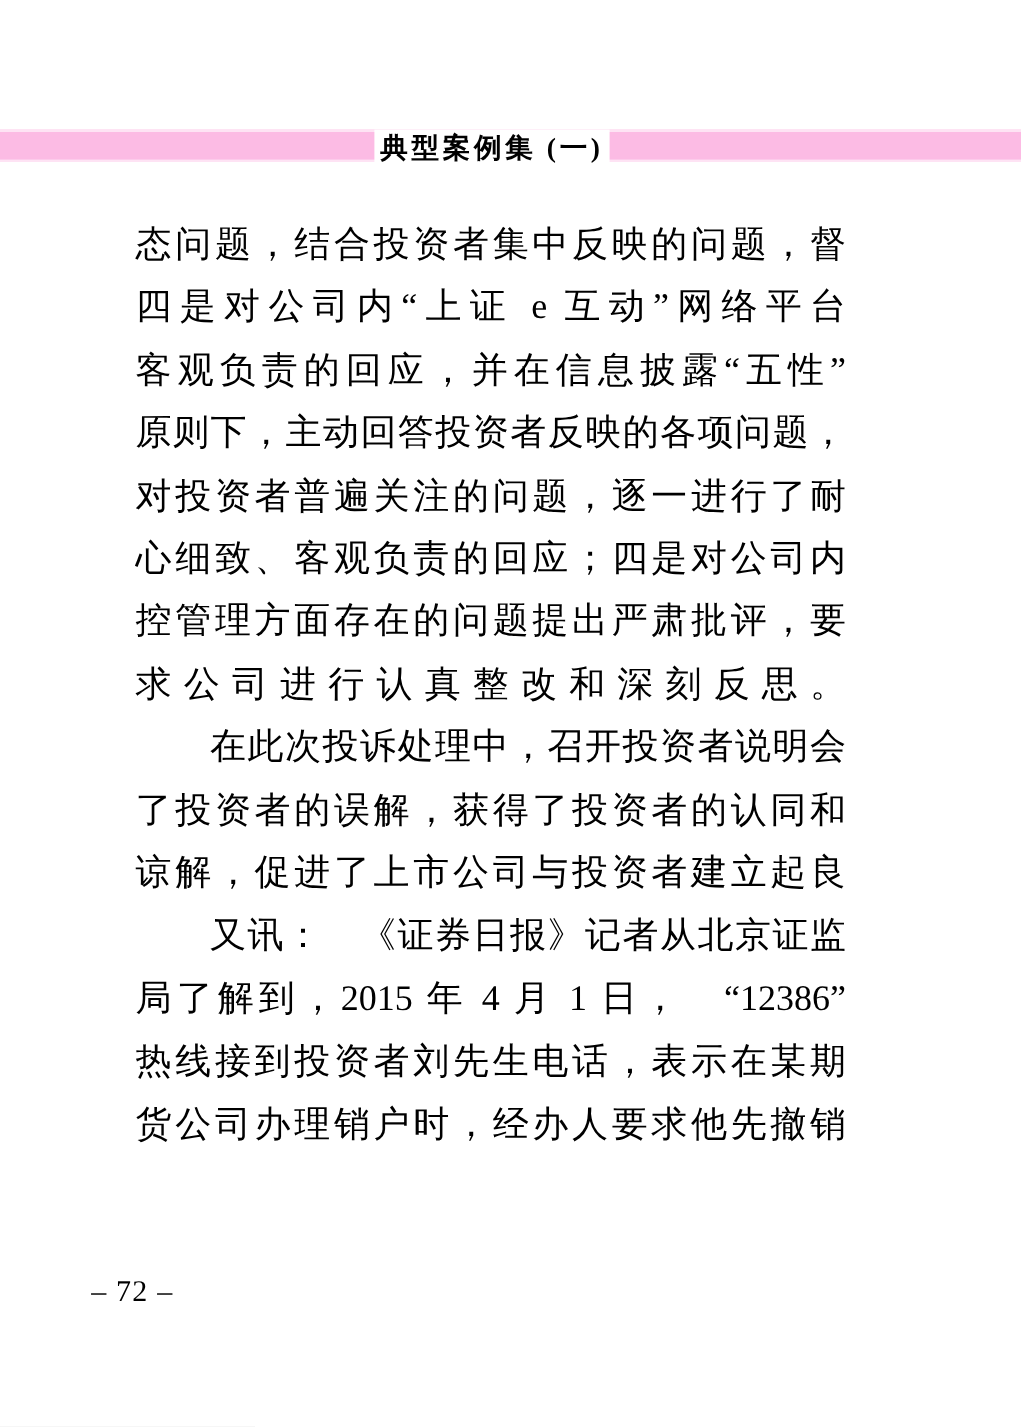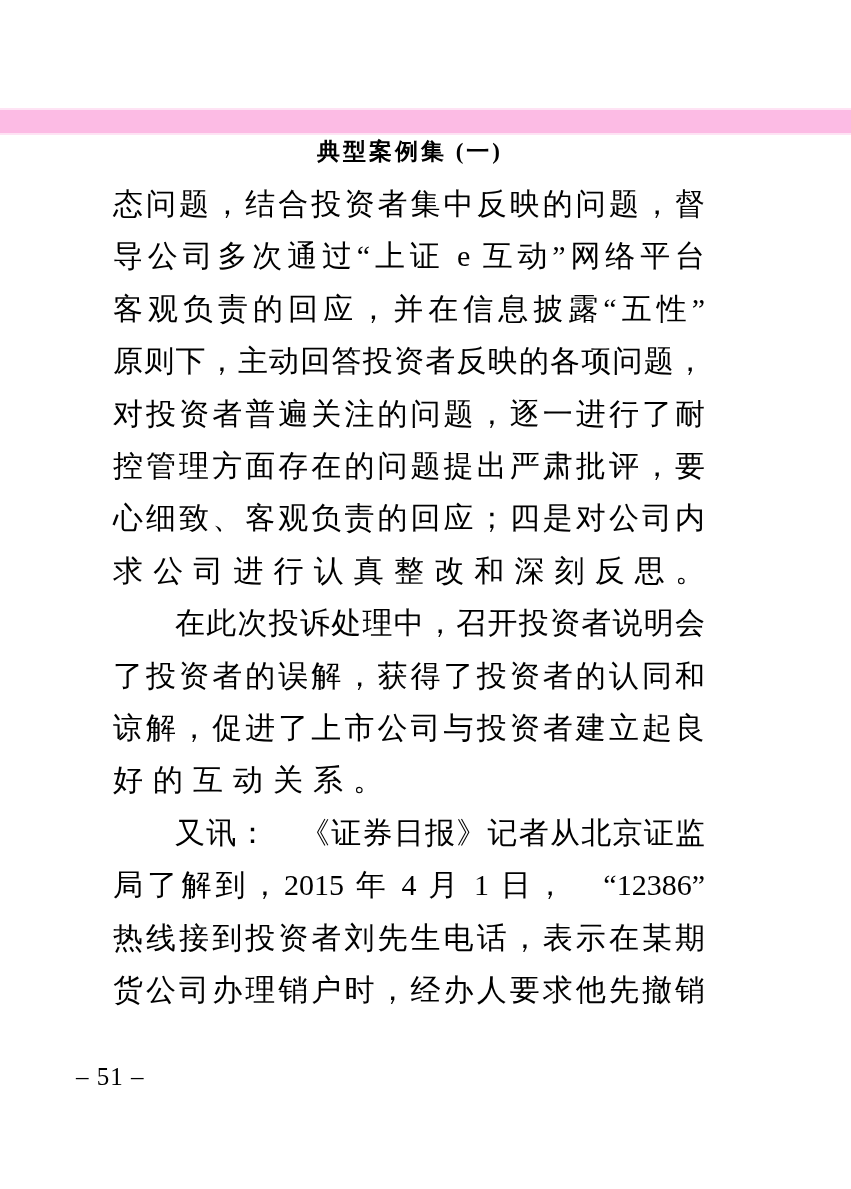--- a/index.html
+++ b/index.html
@@ -30,21 +30,20 @@
   .title-gap {
     position: absolute;
     left: 312px;
     top: -2px;
     width: 196px;
     height: 31px;
     background: #ffffff;
     display: flex;
     align-items: flex-start;
     justify-content: center;
-    margin-top: 28px;
   }
   .header-title {
     font-size: 23px;
     font-weight: bold;
     letter-spacing: 3px;
     white-space: nowrap;
     color: #000000;
   }
   
   .body-text {
@@ -83,32 +82,31 @@
 <div class="page">
 
   <div class="header-bar">
     <div class="title-gap">
       <span class="header-title">典型案例集 (一)</span>
     </div>
   </div>
 
   <div class="body-text">
     <div class="line">态问题，结合投资者集中反映的问题，督</div>
-    <div class="line">导公司多次通过“上证 e 互动”网络平台</div>
+    <div class="line">四是对公司内“上证 e 互动”网络平台</div>
     <div class="line">客观负责的回应，并在信息披露“五性”</div>
     <div class="line">原则下，主动回答投资者反映的各项问题，</div>
     <div class="line">对投资者普遍关注的问题，逐一进行了耐</div>
+    <div class="line">心细致、客观负责的回应；四是对公司内</div>
     <div class="line">控管理方面存在的问题提出严肃批评，要</div>
-    <div class="line">心细致、客观负责的回应；四是对公司内</div>
     <div class="line">求公司进行认真整改和深刻反思。</div>
     <div class="line indent">在此次投诉处理中，召开投资者说明会</div>
     <div class="line">了投资者的误解，获得了投资者的认同和</div>
     <div class="line">谅解，促进了上市公司与投资者建立起良</div>
-    <div class="line para-end">好的互动关系。</div>
     <div class="line indent">又讯：　《证券日报》记者从北京证监</div>
     <div class="line">局了解到，2015 年 4 月 1 日，　“12386”</div>
     <div class="line">热线接到投资者刘先生电话，表示在某期</div>
     <div class="line">货公司办理销户时，经办人要求他先撤销</div>
   </div>
 
-  <div class="page-number">– 51 –</div>
+  <div class="page-number">– 72 –</div>
 
 </div>
 
 </body></html>

